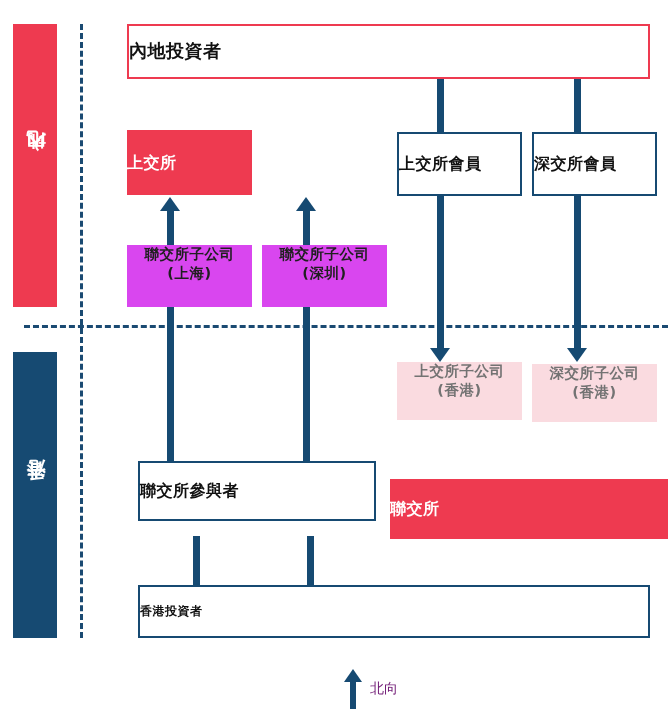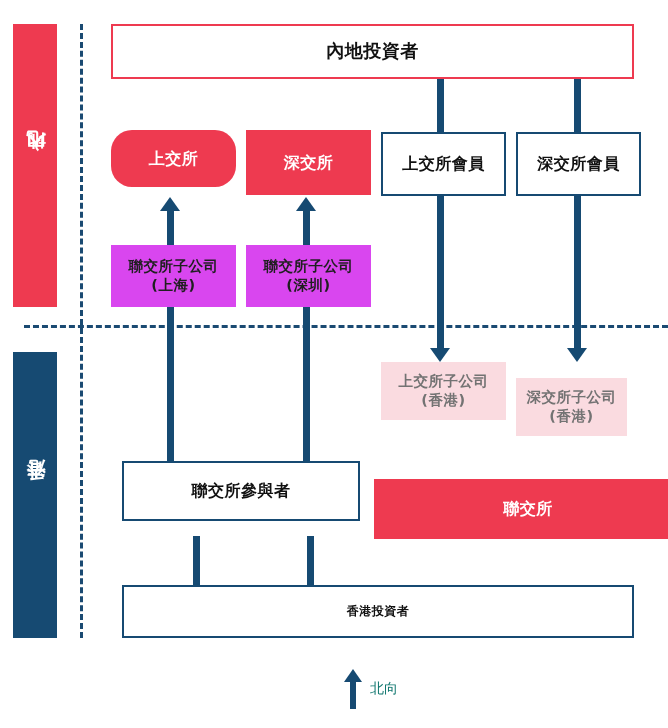--- a/index.html
+++ b/index.html
@@ -15,26 +15,26 @@
     width: 668px;
     height: 728px;
     background: #ffffff;
     overflow: hidden;
   }
   .node {
     position: absolute;
     box-sizing: border-box;
     display: flex;
     align-items: center;
-    justify-content: center;
     text-align: center;
     line-height: 1.25;
     font-size: 16px;
     letter-spacing: 0.5px;
     z-index: 5;
+    margin-left: 16px;
   }
   .node.two-line { line-height: 1.3; font-size: 14.5px; }
 
   
   .fill-red {
     background: #ee3a50;
     color: #ffffff;
     font-weight: 700;
   }
   .fill-pink {
@@ -149,21 +149,21 @@
     border-bottom: 13px solid #164a72;
   }
   .legend-glyph.down .head {
     bottom: 0;
     border-left: 9px solid transparent;
     border-right: 9px solid transparent;
     border-top: 13px solid #164a72;
   }
   .legend-label {
     font-size: 14px;
-    color: #0f766e;
+    color: #701a75;
     font-weight: 400;
   }
 </style>
 </head>
 <body>
 
 <div id="canvas">
 
   <div class="band band-mainland" style="left:13px; top:24px; width:44px; height:283px;">
     <span>內地</span>
@@ -192,27 +192,24 @@
   <div class="conn" style="left:303px; top:210px; width:7px; height:40px;"></div>
   <div class="arrow-up" style="left:296px; top:197px;"></div>
 
   <div class="conn" style="left:193px; top:536px; width:7px; height:52px;"></div>
   <div class="conn" style="left:307px; top:536px; width:7px; height:52px;"></div>
 
   <div class="node outline-red" style="left:111px; top:24px; width:523px; height:55px; font-size:18px;">
     <span>內地投資者</span>
   </div>
 
-  <div class="node fill-red" style="left:111px; top:130px; width:125px; height:57px;border-radius:21px;">
+  <div class="node fill-red" style="left:111px; top:130px; width:125px; height:65px;">
     <span>上交所</span>
   </div>
 
-  <div class="node fill-red" style="left:246px; top:130px; width:125px; height:65px;">
-    <span>深交所</span>
-  </div>
 
   <div class="node outline-navy" style="left:516px; top:132px; width:125px; height:64px;">
     <span>深交所會員</span>
   </div>
 
   <div class="node outline-navy" style="left:381px; top:132px; width:125px; height:64px;">
     <span>上交所會員</span>
   </div>
 
   <div class="node fill-grey two-line" style="left:111px; top:245px; width:125px; height:62px; flex-direction:column;">
@@ -223,21 +220,21 @@
   <div class="node fill-grey two-line" style="left:246px; top:245px; width:125px; height:62px; flex-direction:column;">
     <span>聯交所子公司</span>
     <span>(深圳)</span>
   </div>
 
   <div class="node fill-pink two-line" style="left:381px; top:362px; width:125px; height:58px; flex-direction:column;">
     <span>上交所子公司</span>
     <span>(香港)</span>
   </div>
 
-  <div class="node fill-pink two-line" style="left:516px; top:378px; width:111px; height:58px; flex-direction:column;">
+  <div class="node fill-pink two-line" style="left:516px; top:364px; width:125px; height:58px; flex-direction:column;">
     <span>深交所子公司</span>
     <span>(香港)</span>
   </div>
 
   <div class="node outline-navy" style="left:122px; top:461px; width:238px; height:60px;">
     <span>聯交所參與者</span>
   </div>
 
   <div class="node fill-red" style="left:374px; top:479px; width:308px; height:60px;">
     <span>聯交所</span>

